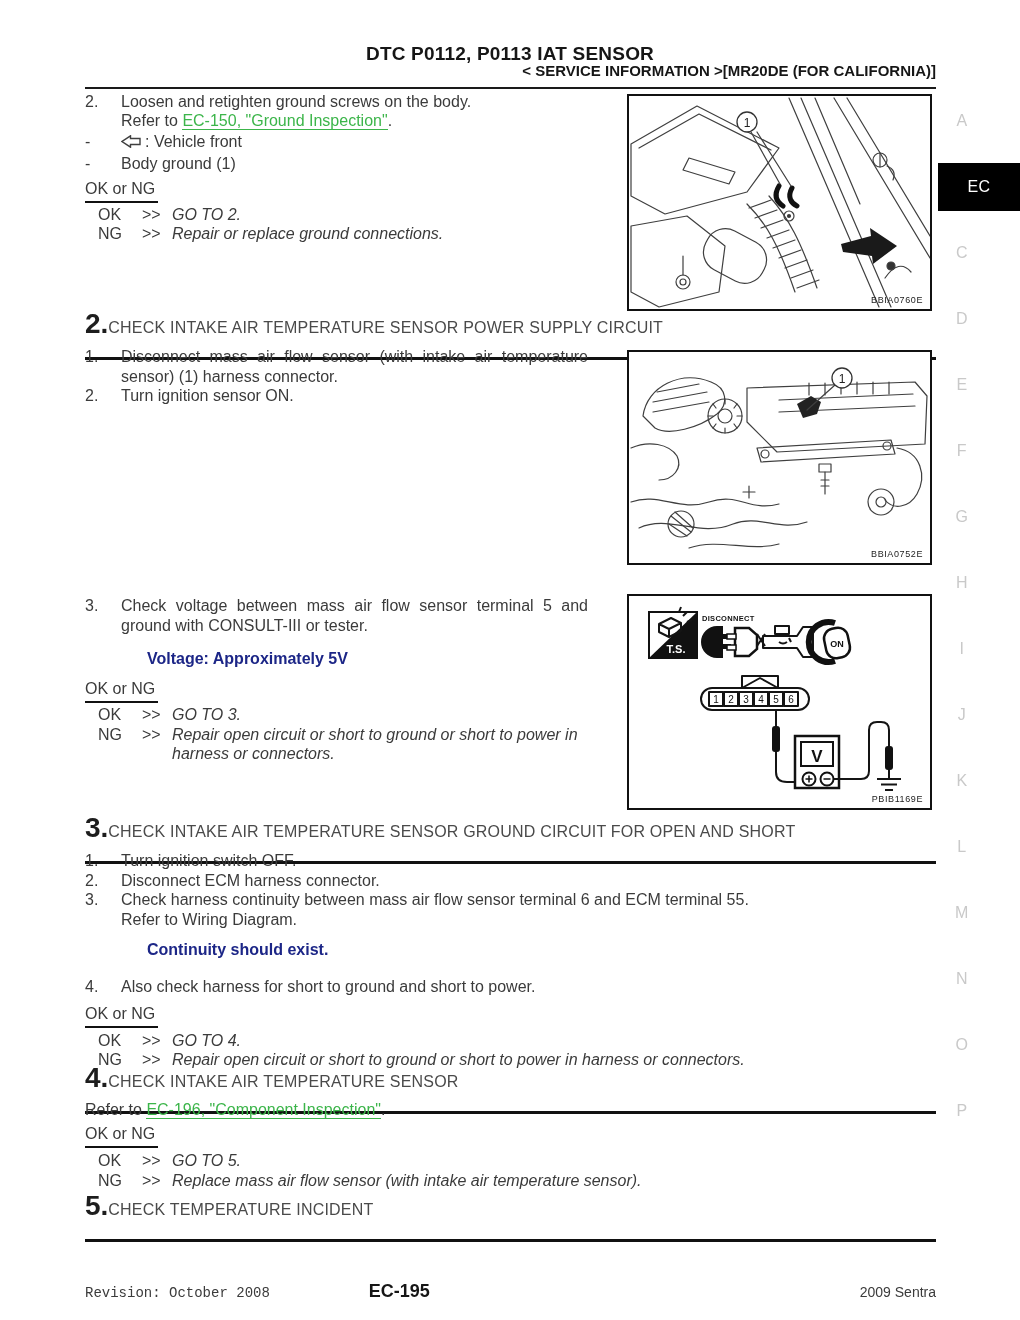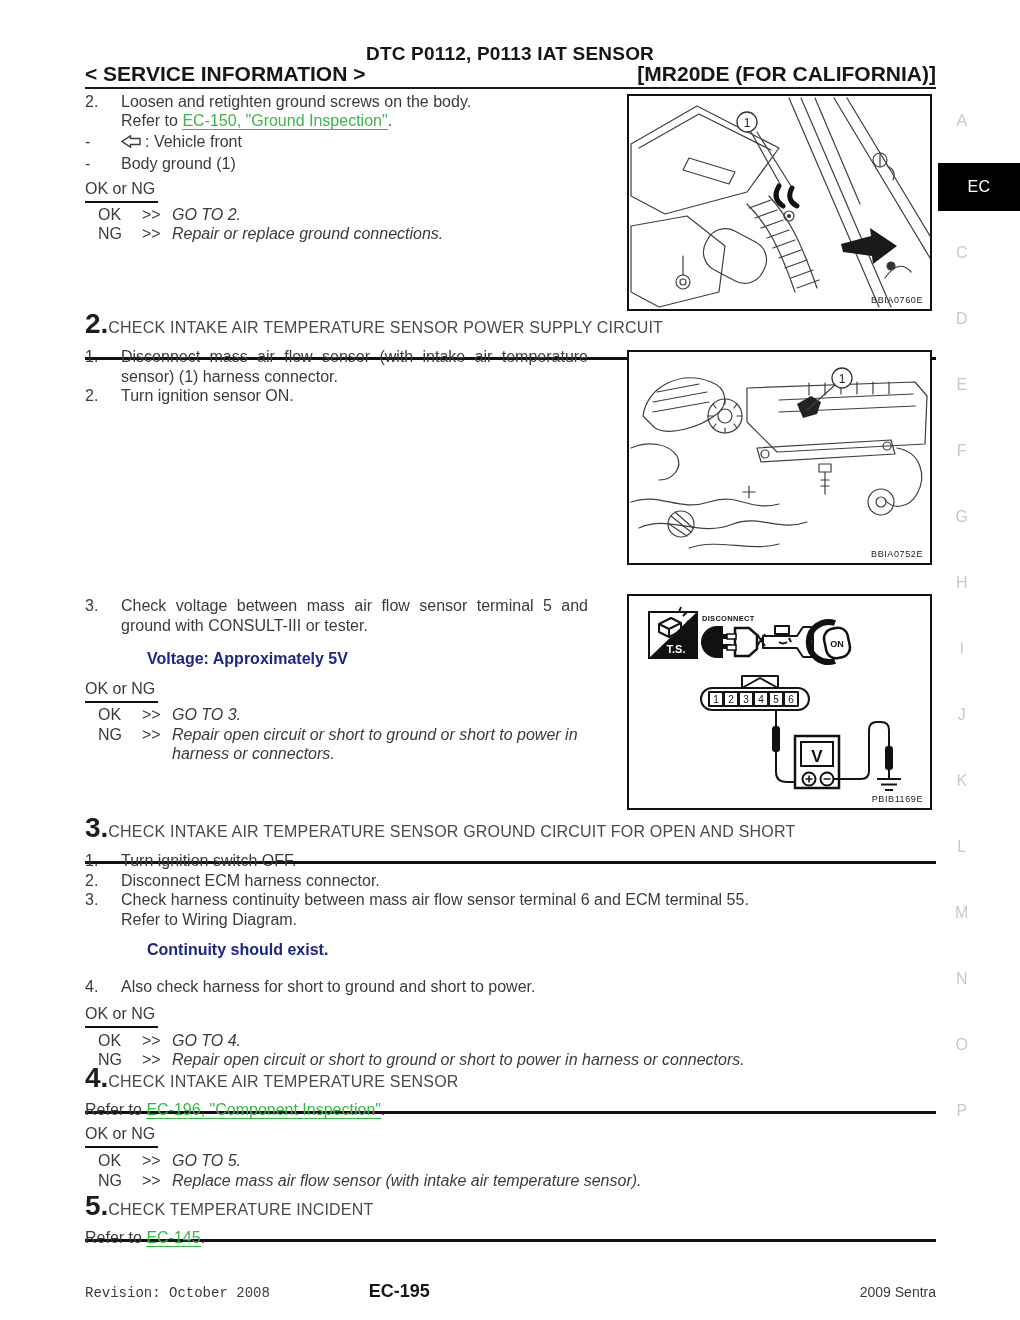--- a/index.html
+++ b/index.html
@@ -5,21 +5,21 @@
   html,body{margin:0;padding:0;background:#ffffff;}
   .page{
     position:relative;width:1020px;height:1320px;background:#fff;
     font-family:"Liberation Sans",sans-serif;color:#3b3b3b;font-size:16px;
     overflow:hidden;
   }
   
   .doc-title{position:absolute;top:33px;left:0;width:1020px;text-align:center;
     font-size:19px;font-weight:bold;color:#161616;letter-spacing:.2px;margin-top:10px;}
   .doc-sub{position:absolute;top:62px;left:85px;width:851px;display:flex;
-    justify-content:space-between;font-weight:bold;font-size:21px;color:#161616;}
+    justify-content:flex-end;font-weight:bold;font-size:15px;color:#161616;}
   .hdr-rule{position:absolute;top:87px;left:85px;width:851px;height:2px;background:#1a1a1a;}
   
   .numrow{display:flex;line-height:19.5px;}
   .numcol{flex:none;width:36px;}
   .ntext{flex:1;}
   .jw{text-align:justify;max-width:467px;}
   .indent{padding-left:36px;}
   .okng{display:inline-block;border-bottom:2.5px solid #111;padding:0 3px 2px 0;line-height:20px;margin-top:0;}
   .res{display:flex;padding-left:13px;line-height:19.5px;}
   .rlabel{flex:none;width:44px;}
@@ -373,26 +373,20 @@
         <span class="rlabel">NG</span>
         <span class="rarr">&gt;&gt;</span>
         <span class="rtext">Replace mass air flow sensor (with intake air temperature sensor).</span>
       </div>
     </div>
   </div>
 
   <div class="sec-heading" id="sec5h">
     <span class="hnum">5.</span><span class="htitle">CHECK TEMPERATURE INCIDENT</span>
   </div>
-  <div class="sec5-body">
-    <div>
-      <span>Refer to</span>
-      <a class="link">EC-145</a><span>.</span>
-    </div>
-  </div>
 
   <div class="footer">
     <span class="fl">Revision: October 2008</span>
     <span class="fc">EC-195</span>
     <span class="fr">2009 Sentra</span>
   </div>
 
   <div class="tabs">
     <div class="tab">A</div>
     <div class="tab active">EC</div>

